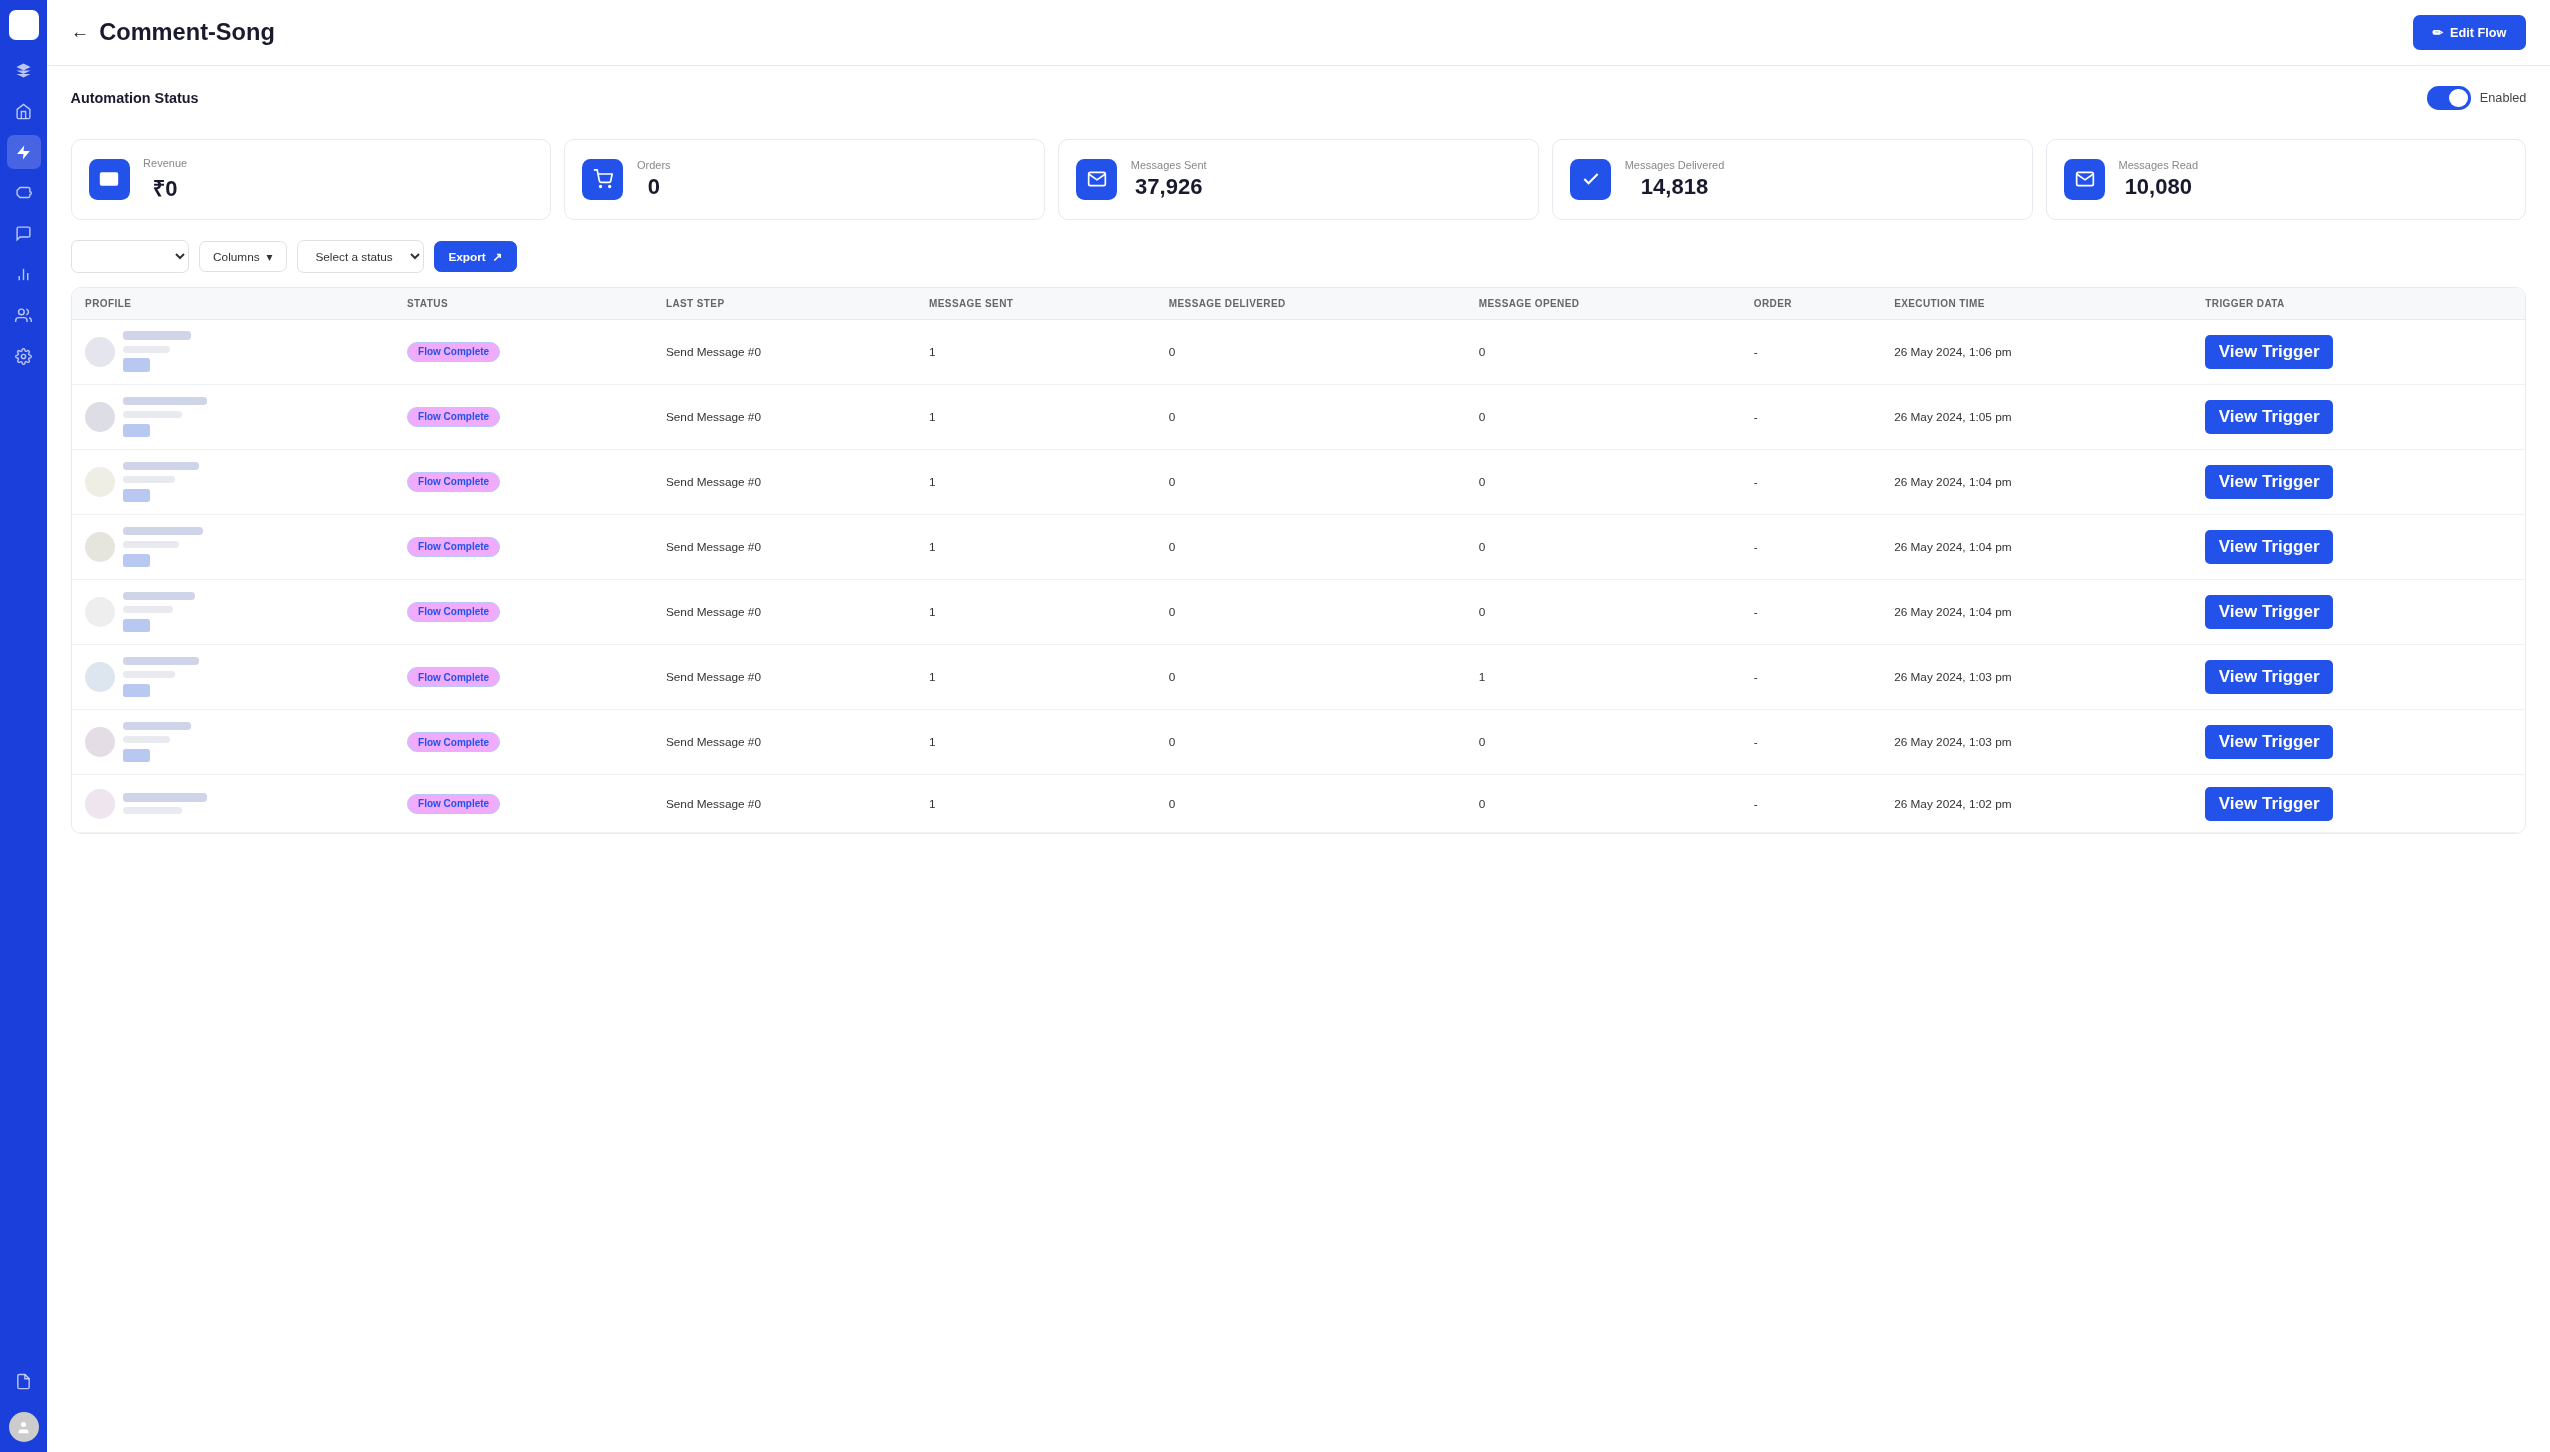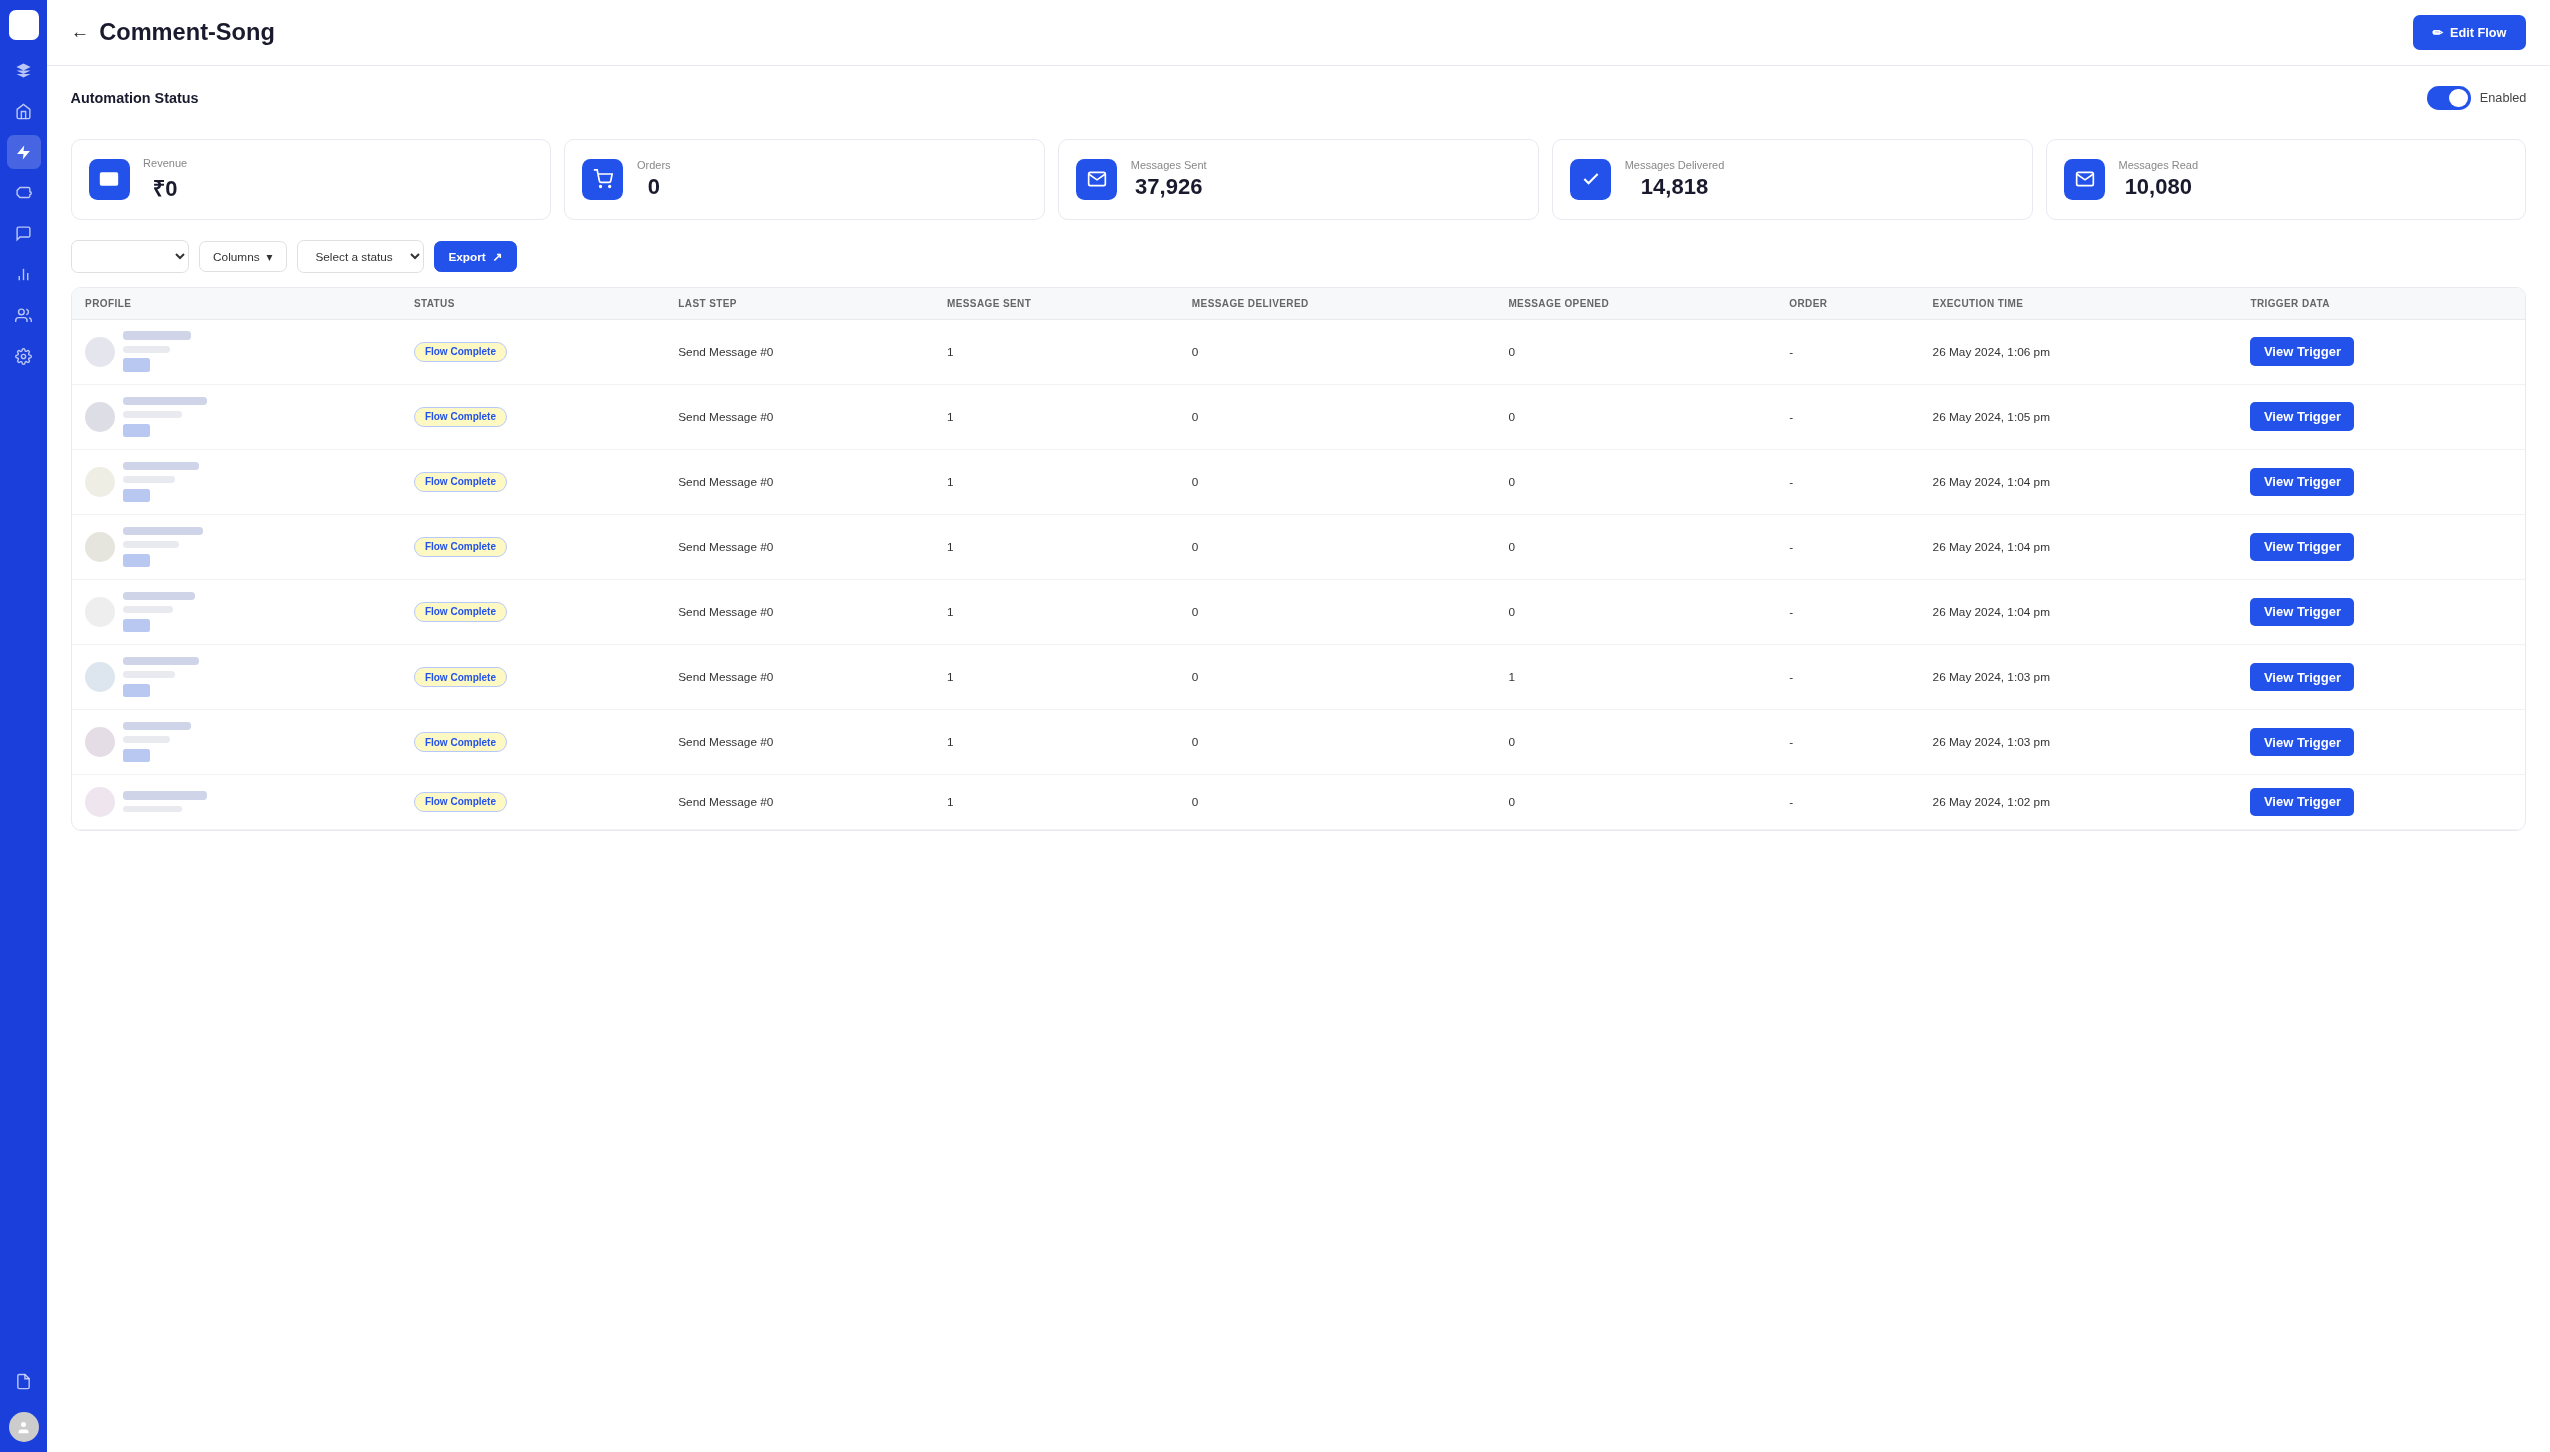--- a/index.html
+++ b/index.html
@@ -288,37 +288,37 @@
       height: 6.8px;
       border-radius: 3.4px;
       background: #e8eaf0;
     }
     .profile-tag {
       width: 27px; height: 13.5px;
       background: #c8d0f0;
       border-radius: 2.5px;
     }
     .status-badge {
-      background: #fef9c3;
+      background: #f0abfc;
       color: #2352eb;
       border: 0.8px solid #b8c8f8;
       border-radius: 17px;
       padding: 3.4px 10px;
       font-size: 10px;
       font-weight: 600;
       white-space: nowrap;
       display: inline-block;
     }
     .view-trigger-btn {
       background: #2352eb;
       color: white;
       border: none;
       border-radius: 5px;
       padding: 6.8px 13.5px;
-      font-size: 13px;
+      font-size: 17px;
       font-weight: 600;
       cursor: pointer;
       white-space: nowrap;
       font-family: inherit;
     }
 
     .last-row td { border-bottom: none; }
   </style>
 </head>
 <body>

